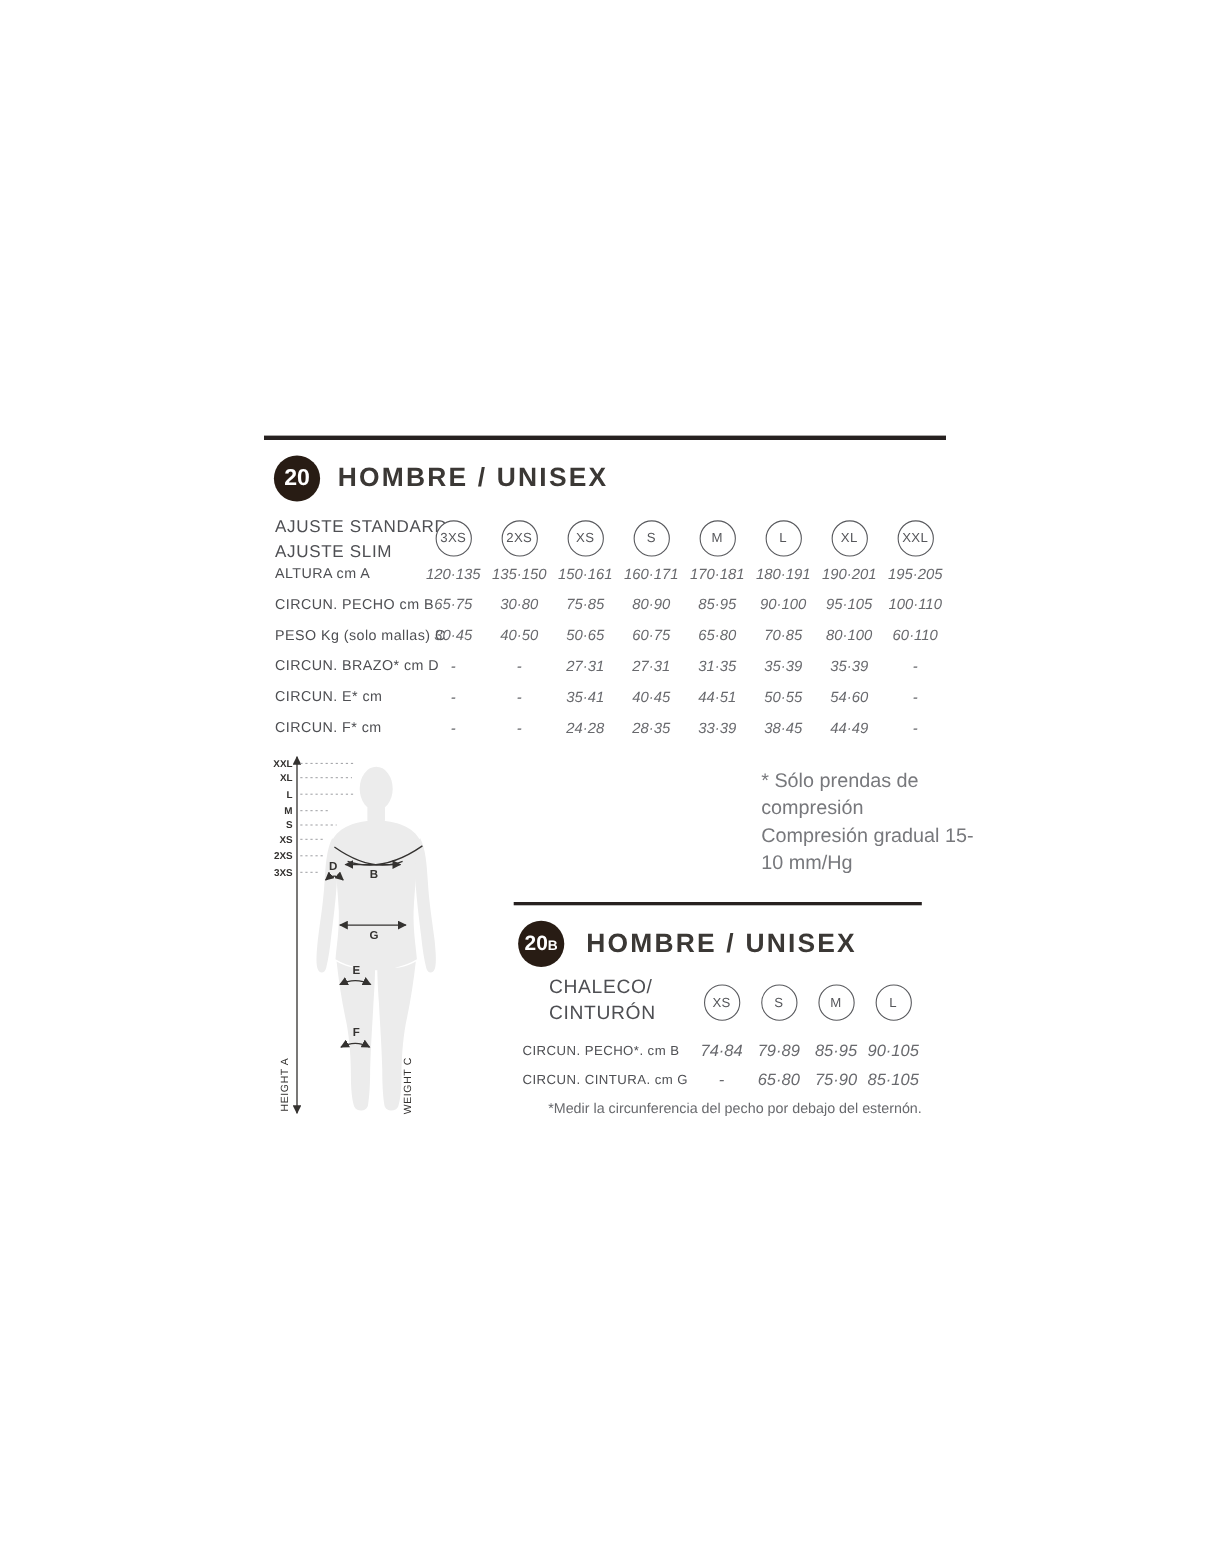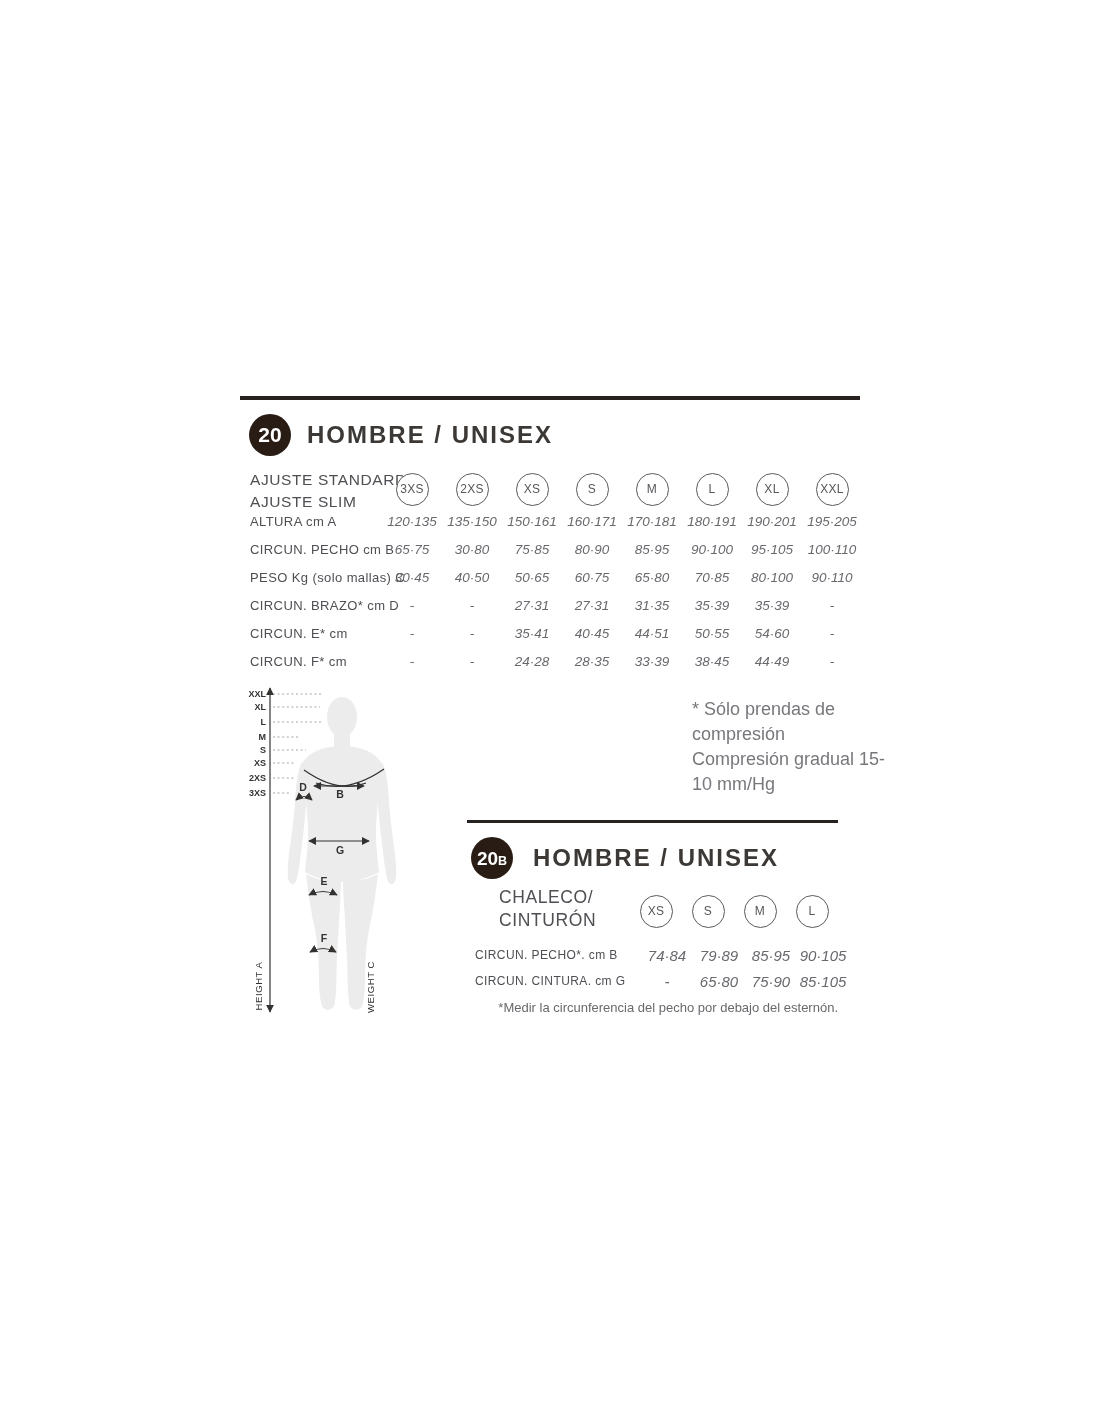--- a/index.html
+++ b/index.html
@@ -36,21 +36,21 @@
   .table { position:absolute; }
   #s1-rows { left:250px; top:507px; width:612px; }
   #s2-rows { left:475px; top:942px; width:363px; }
   .t-row { position:relative; height:28px; }
   #s2-rows .t-row { height:26px; }
   .t-label { position:absolute; left:0; top:50%; transform:translateY(-50%);
              font-size:13px; letter-spacing:0.4px; color:var(--labelDark); white-space:nowrap; }
   #s2-rows .t-label { font-size:12px; }
   .t-values { position:absolute; top:0; height:100%; display:flex;font-style:italic; }
   #s1-rows .t-values { left:132px; width:480px; }
-  #s2-rows .t-values { left:166px; width:208px; }
+  #s2-rows .t-values { left:155px; width:208px; }
   .t-cell { flex:1; display:flex; align-items:center; justify-content:center;
             font-size:13.5px; color:var(--value); white-space:nowrap; }
   #s2-rows .t-cell { font-size:15px; }
 
   .notes { position:absolute; left:692px; top:697px; font-size:18px; line-height:25px; color:var(--note); }
   .footnote { position:absolute; left:458px; top:1000px; width:380px; text-align:right;
               font-size:13px; color:var(--value); }
 
   #figure-svg { position:absolute; left:238px; top:680px; }
   #figure-svg text { font-family:"Liberation Sans", sans-serif; fill:var(--figInk); }
@@ -149,21 +149,21 @@
       <div class="t-row">
         <div class="t-label">PESO Kg (solo mallas) C</div>
         <div class="t-values">
           <div class="t-cell">30·45</div>
           <div class="t-cell">40·50</div>
           <div class="t-cell">50·65</div>
           <div class="t-cell">60·75</div>
           <div class="t-cell">65·80</div>
           <div class="t-cell">70·85</div>
           <div class="t-cell">80·100</div>
-          <div class="t-cell">90·110</div>
+          <div class="t-cell">60·110</div>
         </div>
       </div>
       <div class="t-row">
         <div class="t-label">CIRCUN. BRAZO* cm D</div>
         <div class="t-values">
           <div class="t-cell">-</div>
           <div class="t-cell">-</div>
           <div class="t-cell">27·31</div>
           <div class="t-cell">27·31</div>
           <div class="t-cell">31·35</div>

